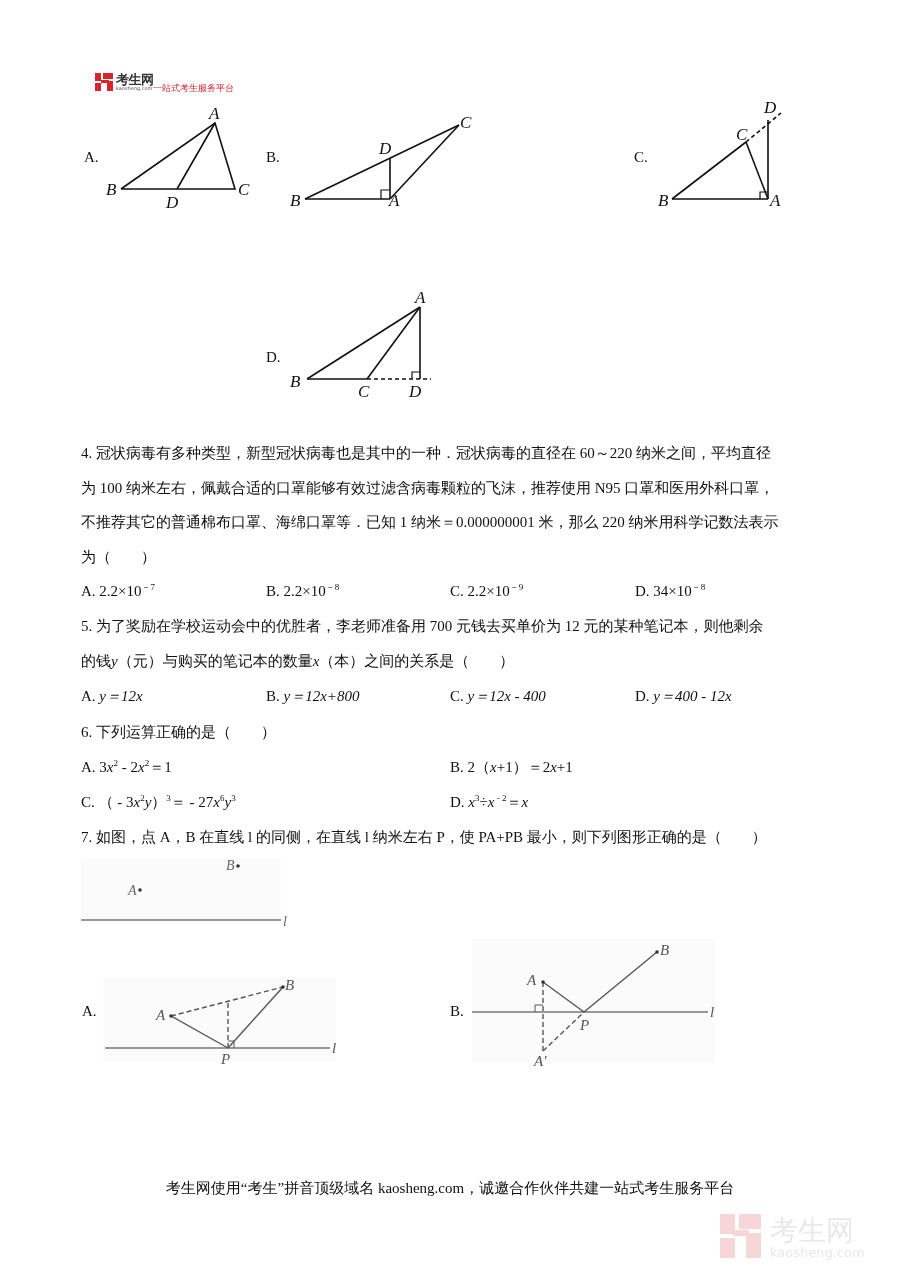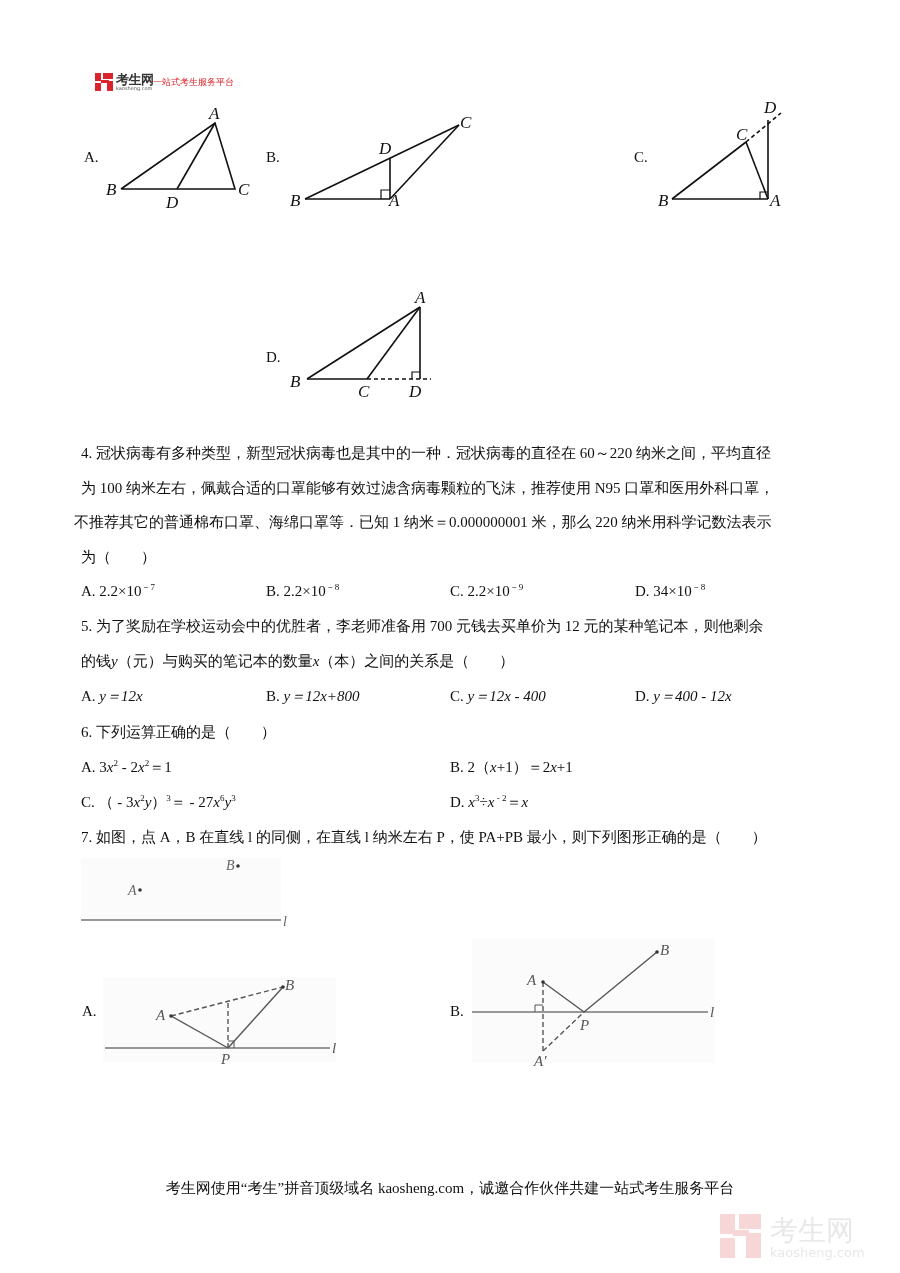--- a/index.html
+++ b/index.html
@@ -7,21 +7,21 @@
          font-family: "Liberation Serif", "DejaVu Serif", serif; color: #111; }
   .abs { position: absolute; }
   .txt { font-size: 15px; line-height: 20px; white-space: nowrap; }
   .i { font-style: italic; }
   sup { font-size: 9px; vertical-align: 6px; line-height: 0; }
   
   .logo { left: 95px; top: 72px; width: 160px; height: 22px; }
   .logo-mark { position: absolute; left: 0; top: 1px; width: 18px; height: 18px; }
   .logo-name { position: absolute; left: 21px; top: -1px; font-family: "DejaVu Sans", sans-serif; font-size: 13px; font-weight: bold; color: #333; letter-spacing: -0.5px; }
   .logo-dom { position: absolute; left: 21px; top: 13px; font-family: "DejaVu Sans", sans-serif; font-size: 5px; color: #555; }
-  .logo-slogan { position: absolute; left: 58px; top: 4px; font-family: Liberation Sans, sans-serif; font-size: 9px; color: #d9242b; }
+  .logo-slogan { position: absolute; left: 58px; top: 10px; font-family: Liberation Sans, sans-serif; font-size: 9px; color: #d9242b; }
   .opt-lbl { font-size: 15px; }
   .fig-bg { fill: #fbfbfb; }
   .footer { left: 0; width: 900px; top: 1178px; text-align: center; font-size: 15px; }
   .wm { left: 718px; top: 1208px; width: 170px; height: 55px; }
 </style>
 </head>
 <body>
 
 <div class="abs logo">
   <svg class="logo-mark" viewBox="0 0 18 18">
@@ -101,21 +101,21 @@
     <text x="73" y="112">C</text>
     <text x="124" y="112">D</text>
   </g>
 </svg>
 
 <div class="abs txt" style="left:81px;top:443px">
   <span>4.</span>
   <span>冠状病毒有多种类型，新型冠状病毒也是其中的一种．冠状病毒的直径在 60～220 纳米之间，平均直径</span>
 </div>
 <div class="abs txt" style="left:81px;top:478px">为 100 纳米左右，佩戴合适的口罩能够有效过滤含病毒颗粒的飞沫，推荐使用 N95 口罩和医用外科口罩，</div>
-<div class="abs txt" style="left:74px;top:512px">不推荐其它的普通棉布口罩、海绵口罩等．已知 1 纳米＝0.000000001 米，那么 220 纳米用科学记数法表示</div>
+<div class="abs txt" style="left:81px;top:512px">不推荐其它的普通棉布口罩、海绵口罩等．已知 1 纳米＝0.000000001 米，那么 220 纳米用科学记数法表示</div>
 <div class="abs txt" style="left:81px;top:547px">为（　　）</div>
 <div class="abs txt" style="left:81px;top:581px"><span>A.</span> <span>2.2×10</span><sup>－7</sup></div>
 <div class="abs txt" style="left:266px;top:581px"><span>B.</span> <span>2.2×10</span><sup>－8</sup></div>
 <div class="abs txt" style="left:450px;top:581px"><span>C.</span> <span>2.2×10</span><sup>－9</sup></div>
 <div class="abs txt" style="left:635px;top:581px"><span>D.</span> <span>34×10</span><sup>－8</sup></div>
 
 <div class="abs txt" style="left:81px;top:616px">
   <span>5.</span>
   <span>为了奖励在学校运动会中的优胜者，李老师准备用 700 元钱去买单价为 12 元的某种笔记本，则他剩余</span>
 </div>

